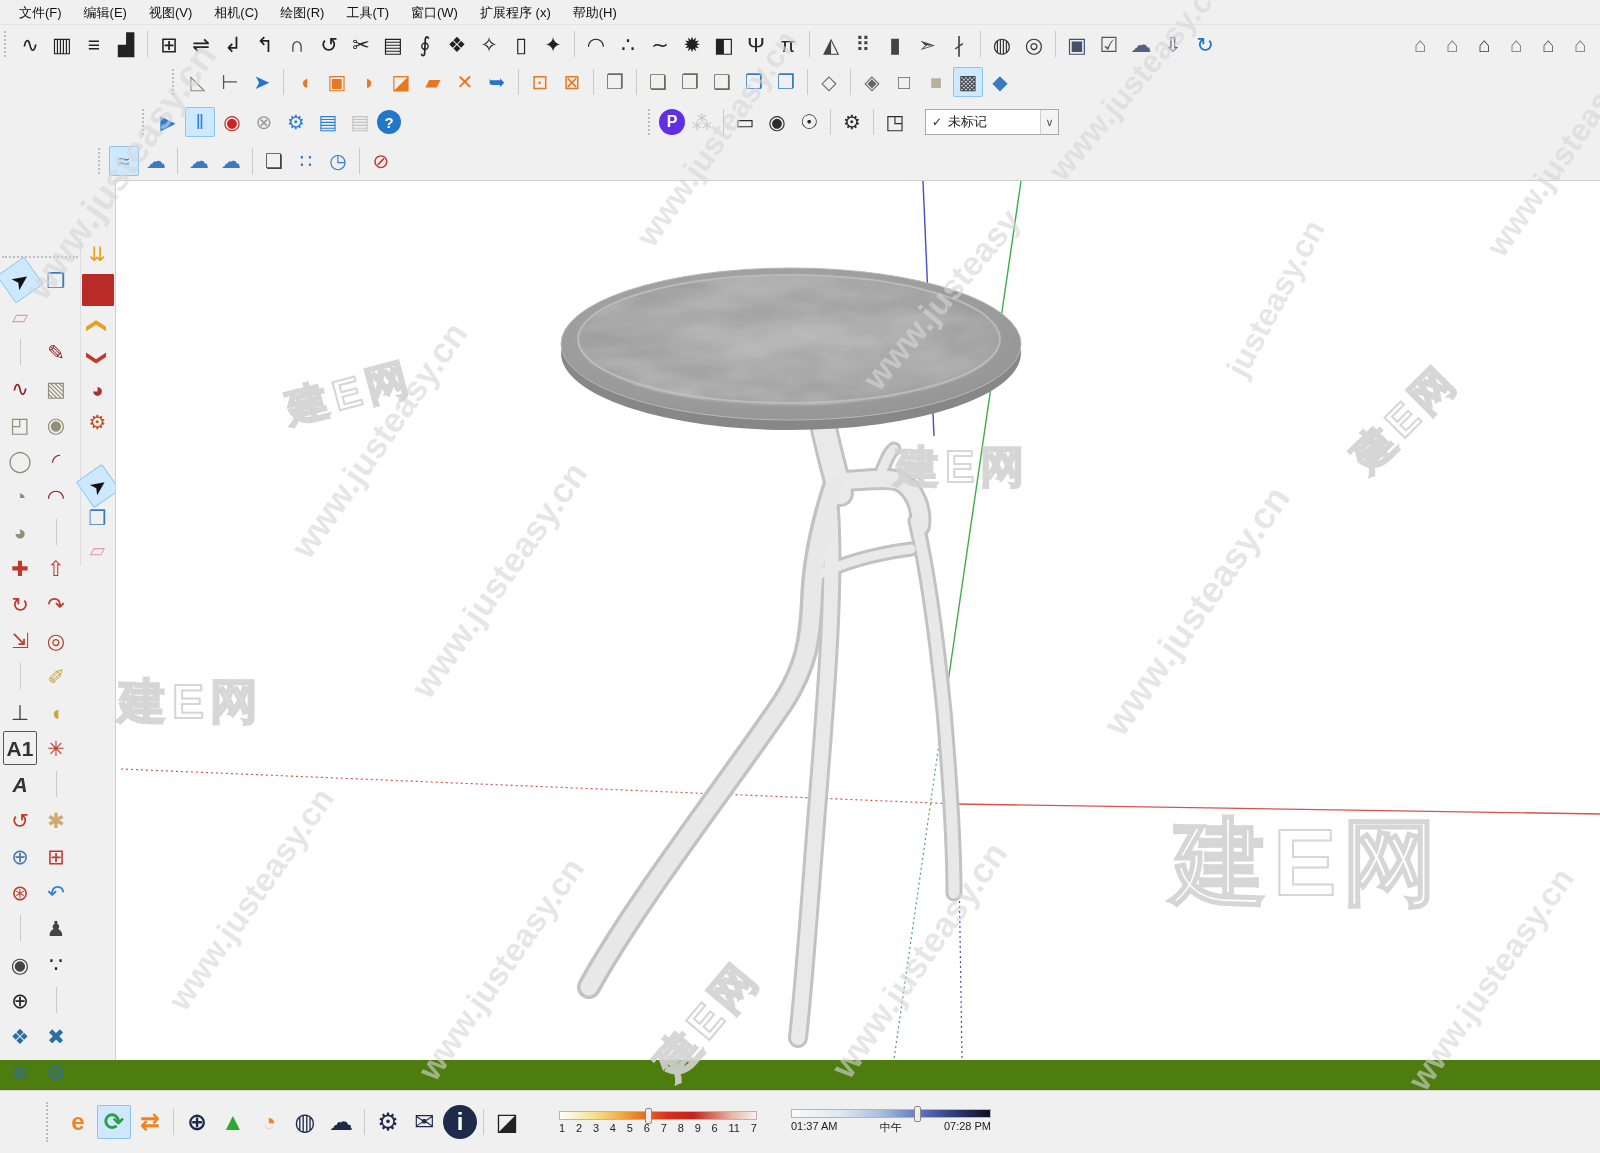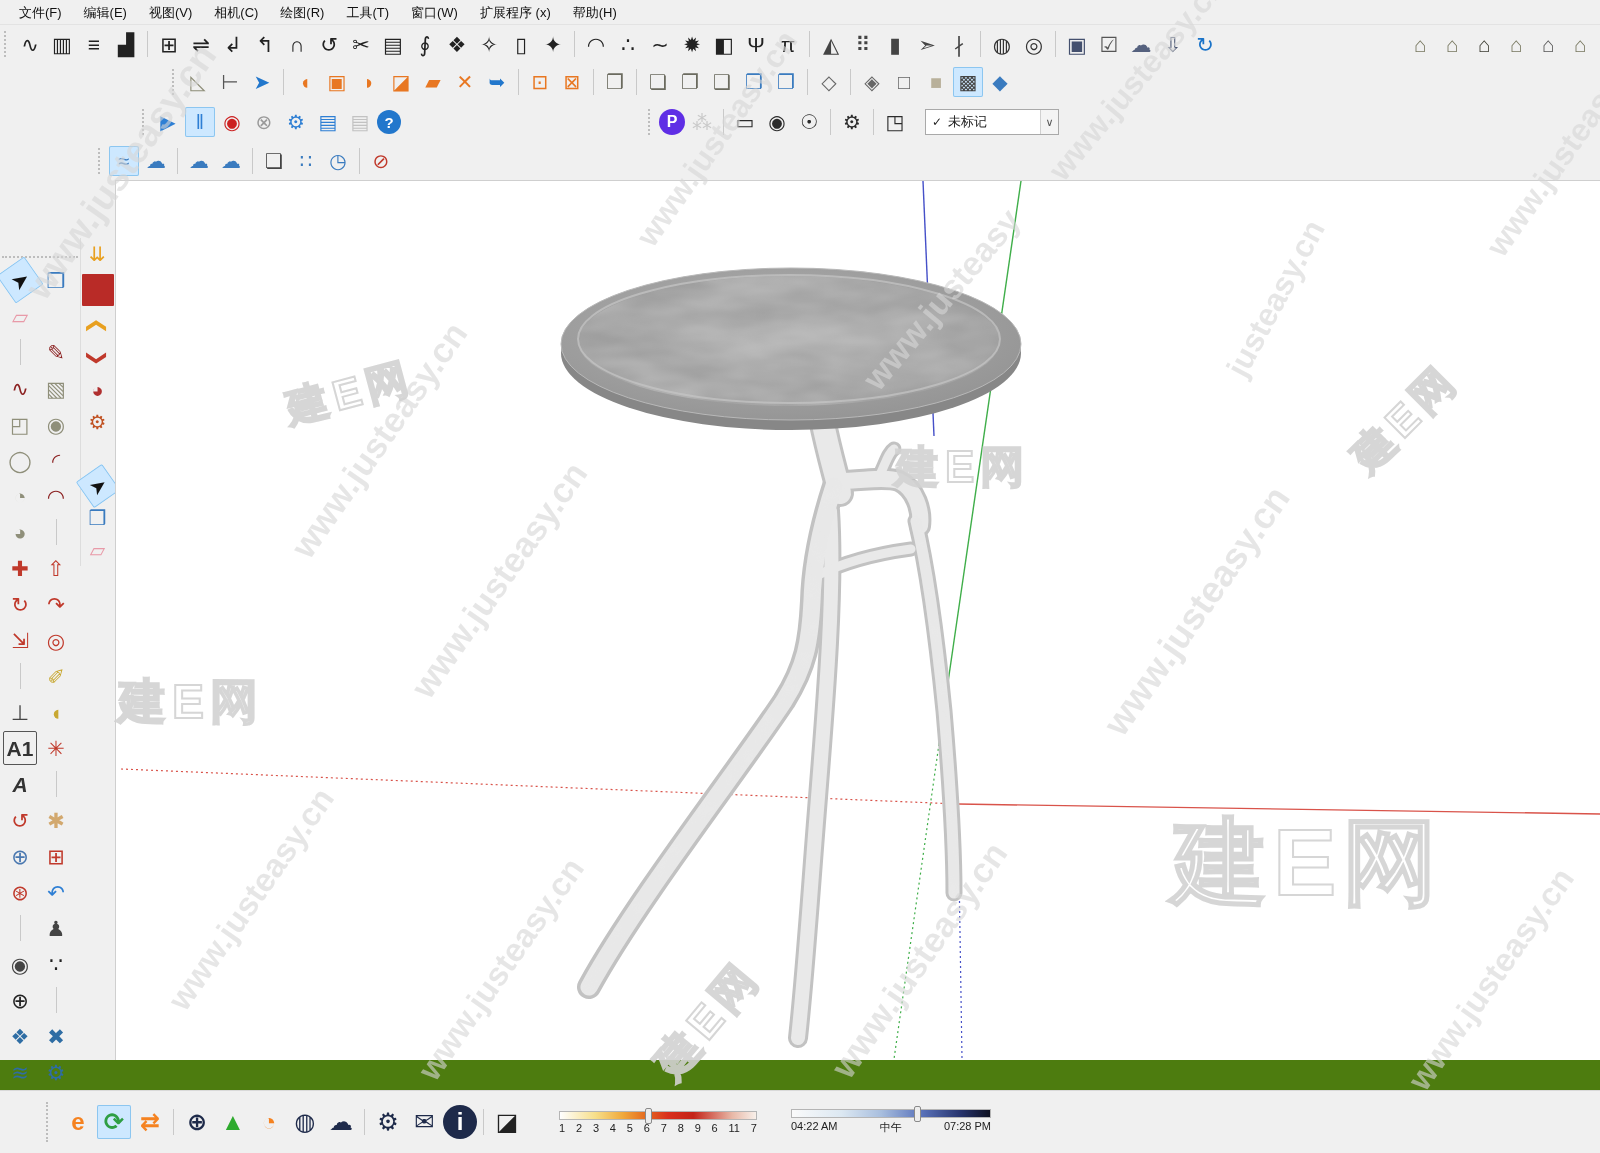--- a/index.html
+++ b/index.html
@@ -447,20 +447,20 @@
           <span>11</span>
           <span>7</span>
         </div>
     </div>
 
     <div class="slider" id="time-slider">
       <div class="bar">
         <div class="handle" style="left: calc(63% - 3px);"></div>
       </div>
       <div class="ticks">
-        <span>04:22 AM</span>
+        <span>01:37 AM</span>
         <span>中午</span>
         <span>07:28 PM</span>
       </div>
     </div>
   </div>
 
 </div>
 
 </body></html>

